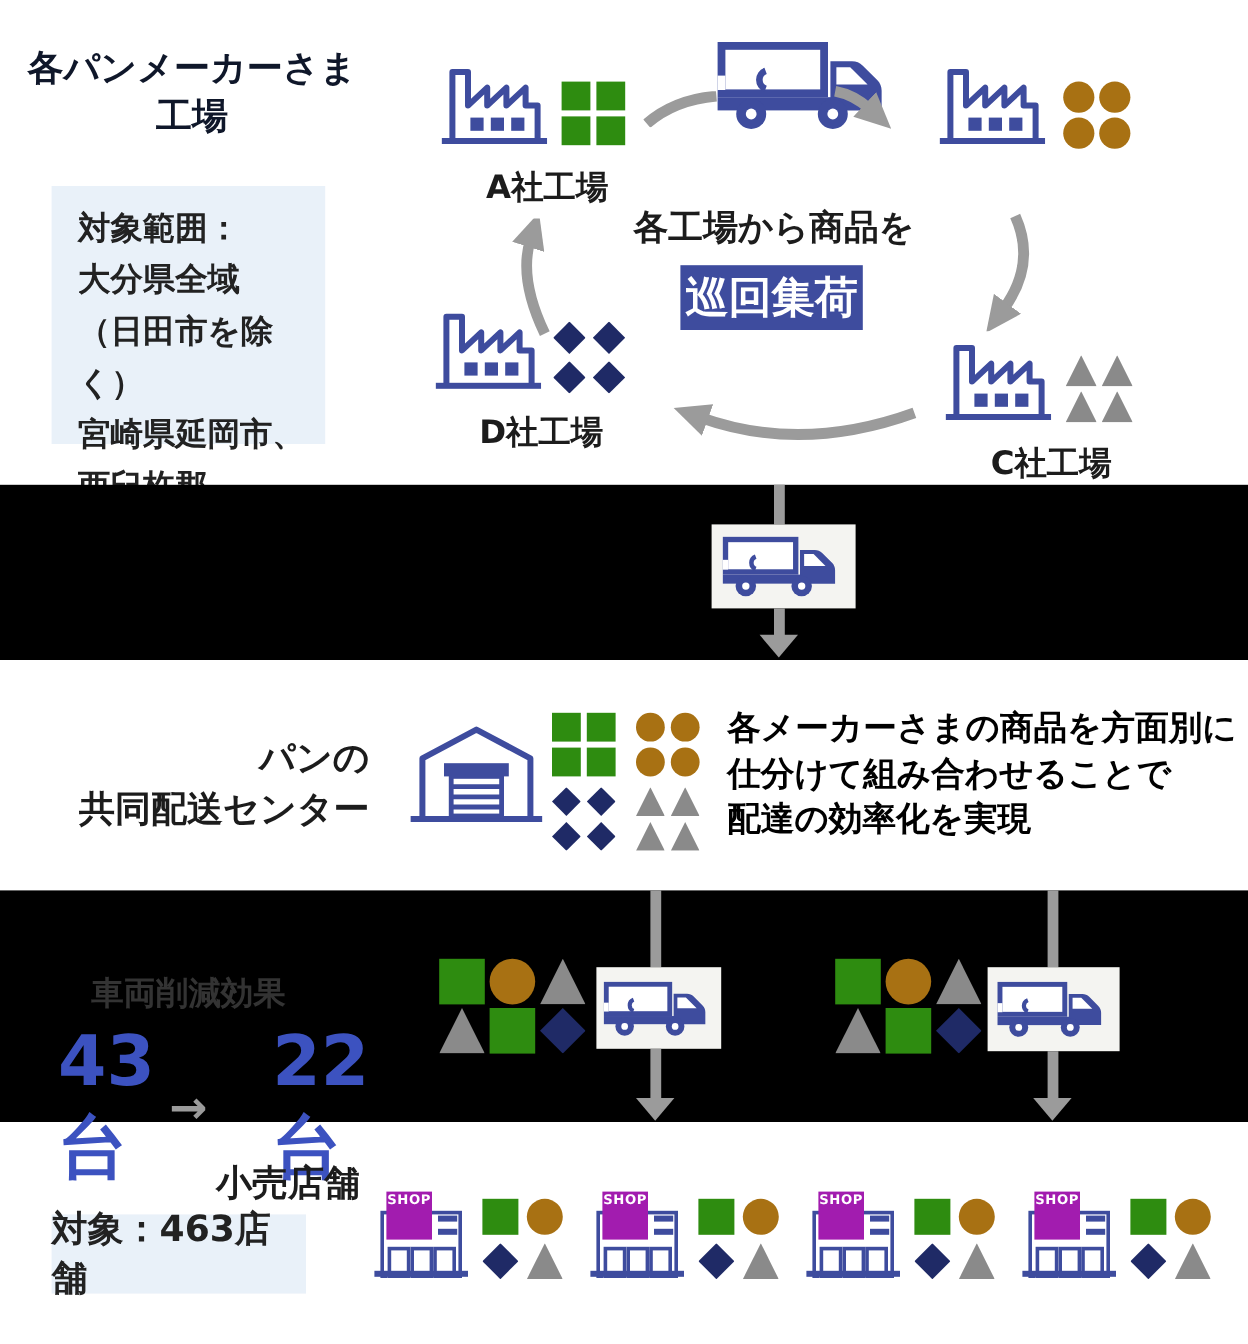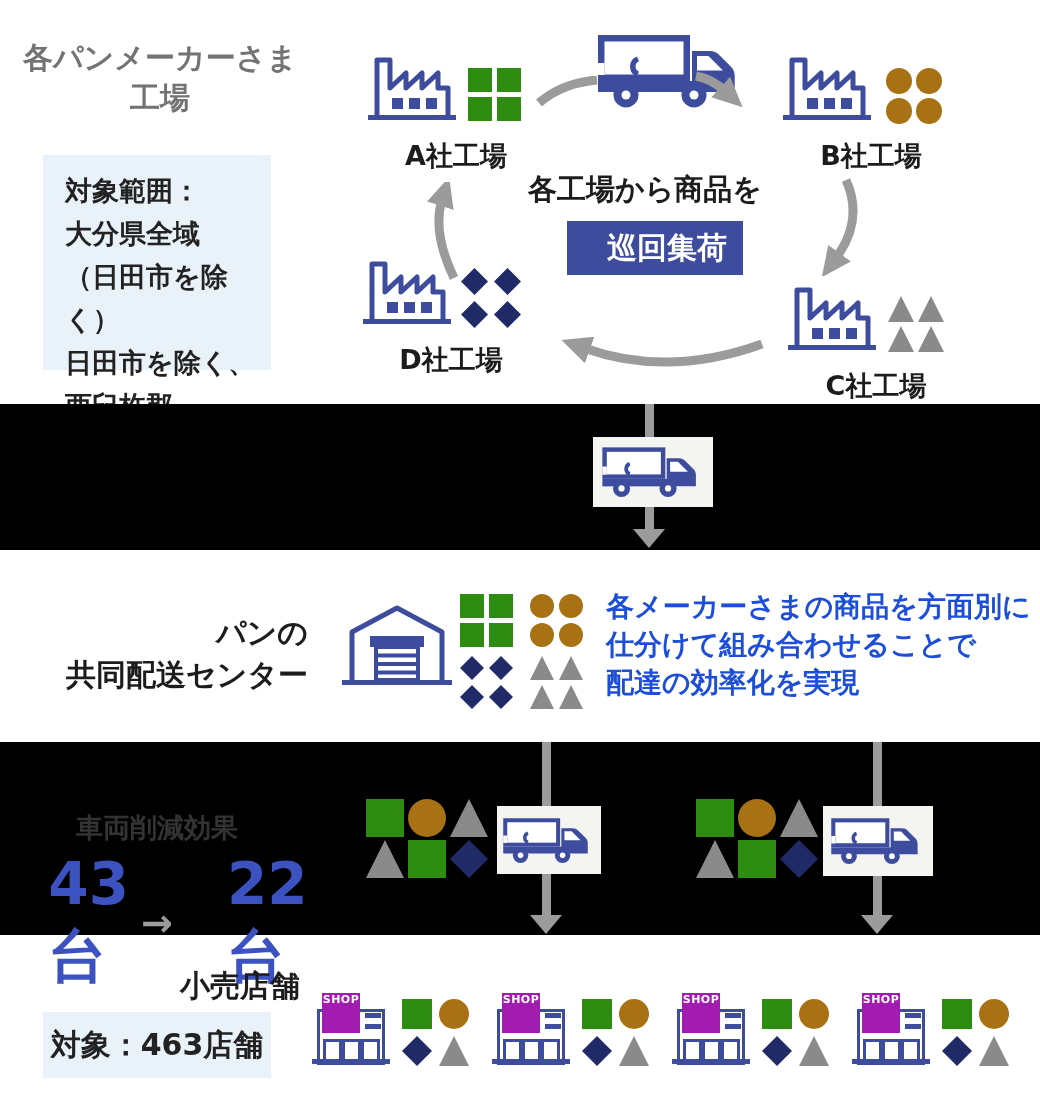--- a/index.html
+++ b/index.html
@@ -6,39 +6,39 @@
   #canvas {
     position:relative; width:1040px; height:1120px;
     background:#ffffff; overflow:hidden;
     font-family:"DejaVu Sans","Liberation Sans",sans-serif;
     color:#1f1f1f; font-weight:bold;
   }
   .abs { position:absolute; }
 
   
   .top-heading { left:20px; top:38px; width:280px; text-align:center;
-                 font-size:30px; line-height:40px; color:#737373; }
+                 font-size:30px; line-height:40px; color:#0f172a; }
   .scope-box { left:43px; top:155px; width:228px; height:215px;
                background:#e9f1f9; padding:14px 0 0 22px; box-sizing:border-box; }
   .scope-box div { font-size:27px; line-height:43px; color:#222; }
 
   .collection-text { left:490px; top:170px; width:310px; text-align:center;
                      font-size:29px; color:#1c1c1c; }
   .badge { left:567px; top:221px; width:152px; height:54px; background:#3e4c9e;
-           color:#ffffff; font-size:30px; display:flex; align-items:center; justify-content:center;padding-left:24px; }
+           color:#ffffff; font-size:36px; display:flex; align-items:center; justify-content:center; }
 
   .factory { width:176px; height:176px; }
   .f-label { position:absolute; left:0; top:86px; width:176px; text-align:center;
              font-size:27px; color:#1c1c1c; }
   .factory svg.factory-icon { position:absolute; left:0; top:0; }
 
   .center-label { left:8px; top:612px; width:300px; text-align:right;
                   font-size:30px; line-height:42px; color:#1c1c1c; }
   .center-desc { left:606px; top:588px; width:434px; }
-  .center-desc div { font-size:28px; line-height:38px; color:#1d4ed8; }
+  .center-desc div { font-size:28px; line-height:38px; color:#000000; }
 
   
   .band { left:0; width:1040px; background:#000000; }
   #band1 { top:404px; height:146px; }
   #band2 { top:742px; height:193px; }
 
   .band-text { left:22px; width:270px; text-align:center; color:#333333; font-size:27px; }
   .count-row { left:22px; top:850px; width:270px; display:flex; align-items:center;
                justify-content:center; gap:12px; }
   .count { font-size:58px; color:#3c52c0;margin-left:42px; }
@@ -73,21 +73,21 @@
   .shop-sign { position:absolute; left:10px; top:0; width:38px; height:40px; background:#a21caf;
                color:#ffffff; font-size:11px; font-weight:bold; letter-spacing:0.5px;
                display:flex; align-items:flex-start; justify-content:center; }
   .shop-bar { position:absolute; left:53px; width:16px; height:5px; background:#3e4c9e; }
   .shop-win { position:absolute; top:46px; width:13px; height:20px;
               border:3px solid #3e4c9e; background:#ffffff; }
   .shop-base { position:absolute; left:0; top:66px; width:78px; height:5px; background:#3e4c9e; }
 
   .bottom-heading { left:20px; top:966px; width:280px; text-align:right;
                     font-size:30px; color:#1c1c1c; }
-  .target-box { left:43px; top:1012px; width:228px; height:66px; background:#e9f1f9;
+  .target-box { left:43px; top:1012px; width:212px; height:66px; background:#e9f1f9;
                 display:flex; align-items:center; justify-content:center;
                 font-size:30px; color:#222; }
 
   svg .stroke { fill:none; stroke:#3e4c9e; stroke-width:5px; stroke-linejoin:round; }
   svg .fillb  { fill:#3e4c9e; }
   svg .arrpath { fill:none; stroke:#9b9b9b; stroke-width:9px; }
 </style>
 </head>
 <body>
 
@@ -95,21 +95,21 @@
 
   <div class="abs top-heading">
     <div>各パンメーカーさま</div>
     <div>工場</div>
   </div>
 
   <div class="abs scope-box">
     <div>対象範囲：</div>
     <div>大分県全域</div>
     <div>（日田市を除く）</div>
-    <div>日田市を除く、</div>
+    <div>宮崎県延岡市、</div>
     <div>西臼杵郡</div>
   </div>
 
   <div class="abs factory" style="left:368px; top:52px;">
     <svg class="factory-icon" width="88" height="72" viewBox="0 0 88 72">
       <path class="stroke" d="M9 64 L9 8 L22 8 L22 36 L38 21 L38 36 L54 21 L54 36 L70 21 L70 36 L80 36 L80 64"></path>
       <rect class="fillb" x="0" y="63" width="88" height="5"></rect>
       <rect class="fillb" x="24" y="46" width="11" height="11"></rect>
       <rect class="fillb" x="41" y="46" width="11" height="11"></rect>
       <rect class="fillb" x="58" y="46" width="11" height="11"></rect>
@@ -130,21 +130,20 @@
       <rect class="fillb" x="24" y="46" width="11" height="11"></rect>
       <rect class="fillb" x="41" y="46" width="11" height="11"></rect>
       <rect class="fillb" x="58" y="46" width="11" height="11"></rect>
     </svg>
     <div class="abs quad q26" style="left:103px; top:16px;">
       <i class="ci"></i>
         <i class="ci"></i>
         <i class="ci"></i>
         <i class="ci"></i>
     </div>
-    <div class="f-label">B社工場</div>
   </div>
 
   <div class="abs factory" style="left:788px; top:282px;">
     <svg class="factory-icon" width="88" height="72" viewBox="0 0 88 72">
       <path class="stroke" d="M9 64 L9 8 L22 8 L22 36 L38 21 L38 36 L54 21 L54 36 L70 21 L70 36 L80 36 L80 64"></path>
       <rect class="fillb" x="0" y="63" width="88" height="5"></rect>
       <rect class="fillb" x="24" y="46" width="11" height="11"></rect>
       <rect class="fillb" x="41" y="46" width="11" height="11"></rect>
       <rect class="fillb" x="58" y="46" width="11" height="11"></rect>
     </svg>

